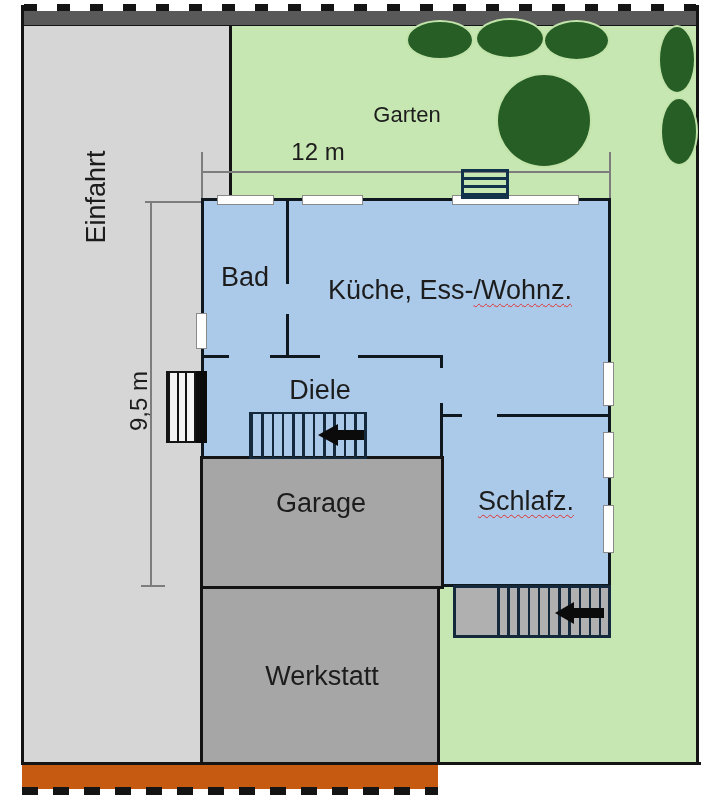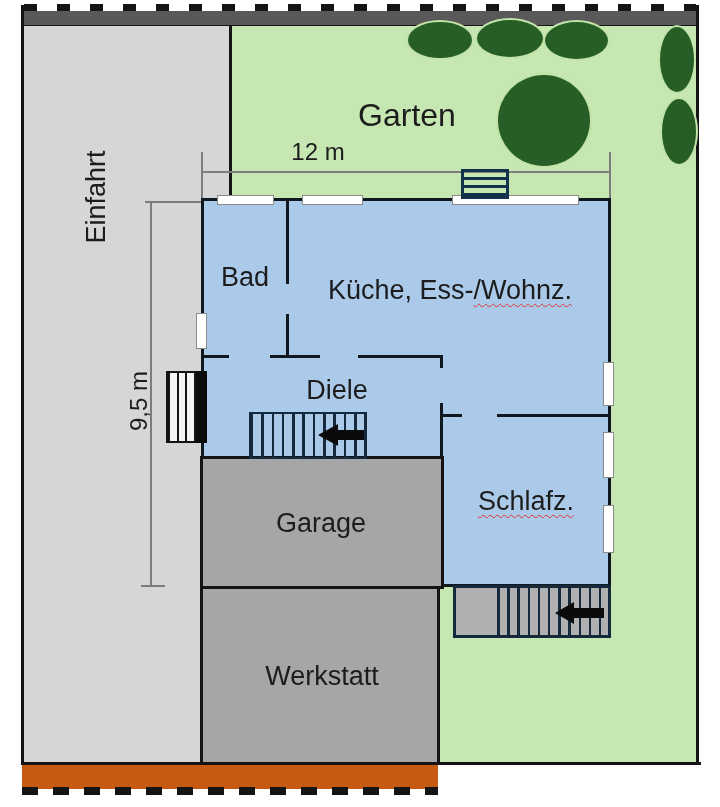--- a/index.html
+++ b/index.html
@@ -77,27 +77,27 @@
   .garage{left:200px;top:456px;width:244px;height:133px;background:#a6a6a6;border:3px solid #141414;box-sizing:border-box;}
   .werkstatt{left:200px;top:586px;width:240px;height:179px;background:#a6a6a6;border:3px solid #141414;box-sizing:border-box;}
   
   .curb{left:22px;top:765px;width:416px;height:24px;background:#c65a11;}
   .curb-dashes{left:22px;top:787px;width:416px;height:8px;
     background:repeating-linear-gradient(90deg,#141414 0 16px,rgba(0,0,0,0) 16px 31px);}
   
   .lbl{position:absolute;transform:translate(-50%,-50%);white-space:nowrap;font-size:27px;color:#1c1c1c;}
   .lbl-rot{transform:translate(-50%,-50%) rotate(-90deg);}
   .lbl-einfahrt{left:96px;top:197px;font-size:27px;}
-  .lbl-garten{left:407px;top:115px;font-size:32px;}
+  .lbl-garten{left:407px;top:115px;font-size:22px;}
   .lbl-10m{left:318px;top:152px;font-size:24px;}
   .lbl-95m{left:139px;top:401px;font-size:24px;}
   .lbl-bad{left:245px;top:277px;}
   .lbl-kueche{left:450px;top:290px;}
-  .lbl-diele{left:337px;top:390px;}
-  .lbl-garage{left:321px;top:523px;}
+  .lbl-diele{left:320px;top:390px;}
+  .lbl-garage{left:321px;top:503px;}
   .lbl-schlafz{left:526px;top:501px;}
   .lbl-werkstatt{left:322px;top:676px;}
   .squiggle{text-decoration-line:underline;text-decoration-style:wavy;
     text-decoration-color:#e03131;text-decoration-thickness:1px;text-underline-offset:4px;}
 </style>
 </head>
 <body>
 
 <div id="canvas">
 

